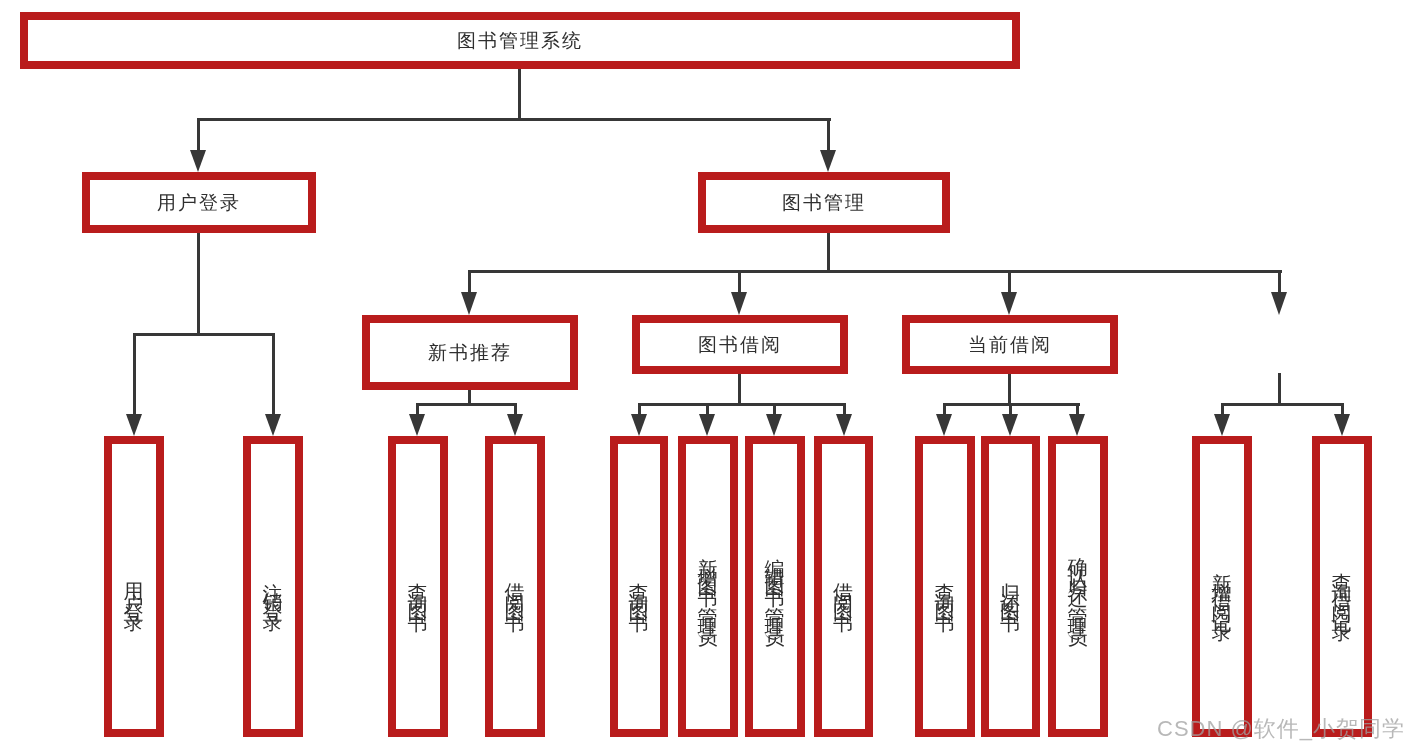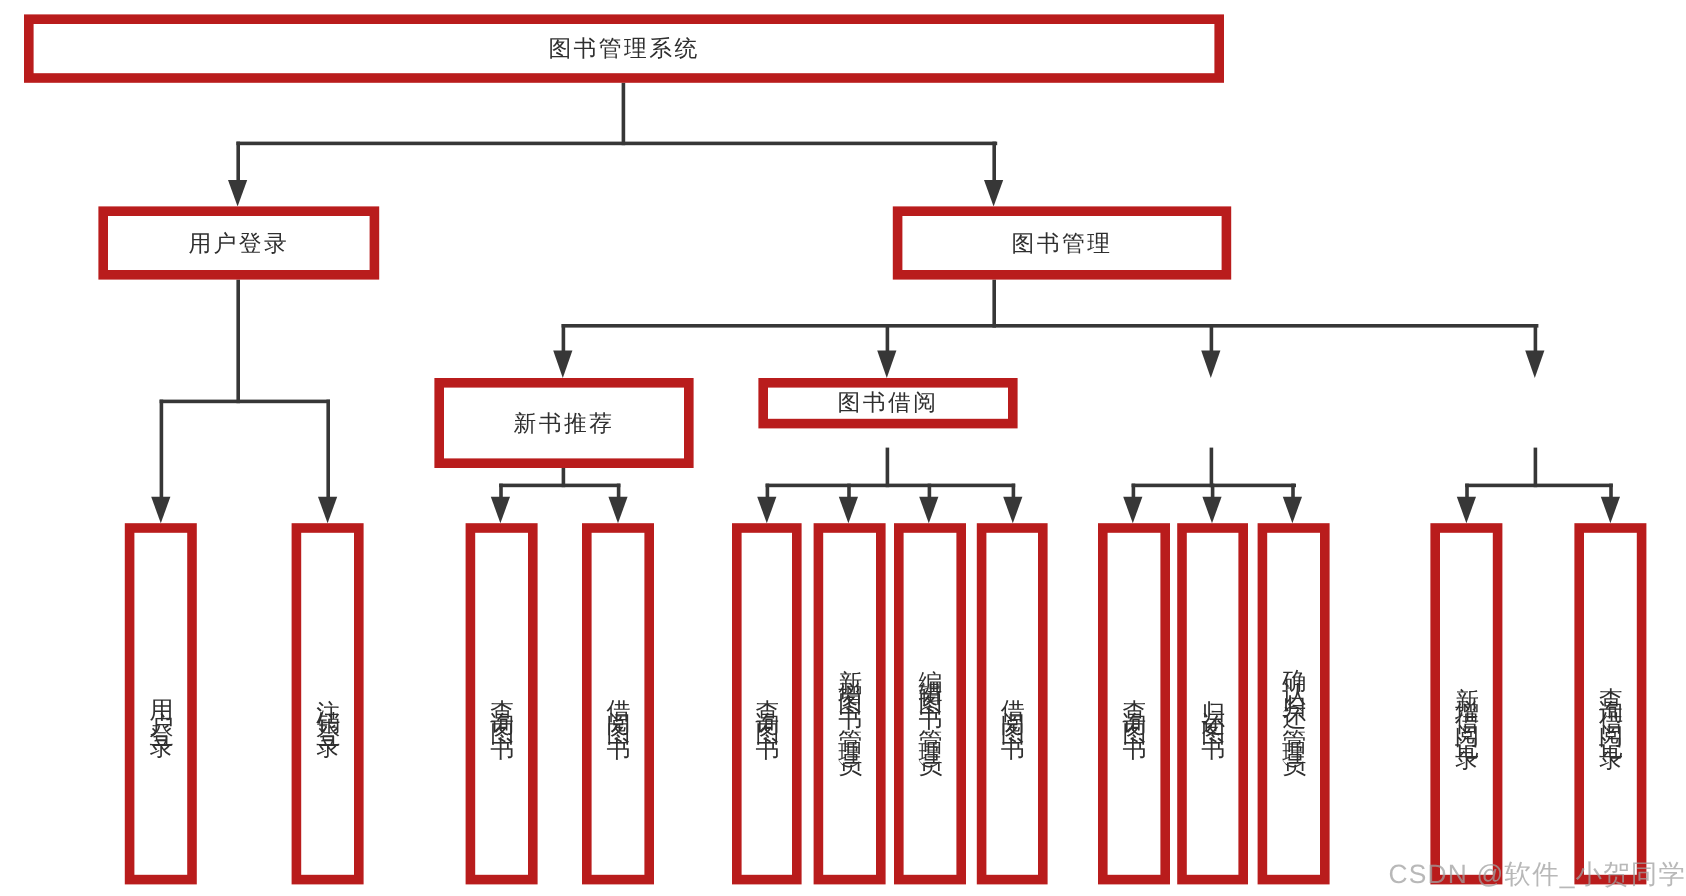--- a/index.html
+++ b/index.html
@@ -69,21 +69,21 @@
   <div class="line" style="left:518px;top:68px;width:3px;height:53px"></div>
   <div class="line" style="left:197px;top:118px;width:634px;height:3px"></div>
   <div class="line" style="left:197px;top:118px;width:3px;height:36px"></div>
   <div class="arrow" style="left:190px;top:150px"></div>
   <div class="line" style="left:827px;top:118px;width:3px;height:36px"></div>
   <div class="arrow" style="left:820px;top:150px"></div>
 
   <div class="box h" style="left:82px;top:172px;width:234px;height:61px">
     <span>用户登录</span>
   </div>
-  <div class="box h" style="left:744px;top:172px;width:282px;height:61px">
+  <div class="box h" style="left:698px;top:172px;width:252px;height:61px">
     <span>图书管理</span>
   </div>
 
   <div class="line" style="left:197px;top:232px;width:3px;height:104px"></div>
   <div class="line" style="left:133px;top:333px;width:142px;height:3px"></div>
   <div class="line" style="left:133px;top:333px;width:3px;height:84px"></div>
   <div class="arrow" style="left:126px;top:414px"></div>
   <div class="line" style="left:272px;top:333px;width:3px;height:84px"></div>
   <div class="arrow" style="left:265px;top:414px"></div>
 
@@ -94,22 +94,25 @@
   <div class="line" style="left:738px;top:270px;width:3px;height:26px"></div>
   <div class="arrow big" style="left:731px;top:292px"></div>
   <div class="line" style="left:1008px;top:270px;width:3px;height:26px"></div>
   <div class="arrow big" style="left:1001px;top:292px"></div>
   <div class="line" style="left:1278px;top:270px;width:3px;height:26px"></div>
   <div class="arrow big" style="left:1271px;top:292px"></div>
 
   <div class="box h" style="left:362px;top:315px;width:216px;height:75px">
     <span>新书推荐</span>
   </div>
-  <div class="box h" style="left:632px;top:315px;width:216px;height:42px">
+  <div class="box h" style="left:632px;top:315px;width:216px;height:59px">
     <span>图书借阅</span>
+  </div>
+  <div class="box h" style="left:902px;top:315px;width:216px;height:59px">
+    <span>当前借阅</span>
   </div>
 
   <div class="line" style="left:468px;top:373px;width:3px;height:33px"></div>
   <div class="line" style="left:416px;top:403px;width:101px;height:3px"></div>
   <div class="line" style="left:416px;top:403px;width:3px;height:14px"></div>
   <div class="arrow" style="left:409px;top:414px"></div>
   <div class="line" style="left:514px;top:403px;width:3px;height:14px"></div>
   <div class="arrow" style="left:507px;top:414px"></div>
 
   <div class="line" style="left:738px;top:373px;width:3px;height:33px"></div>

